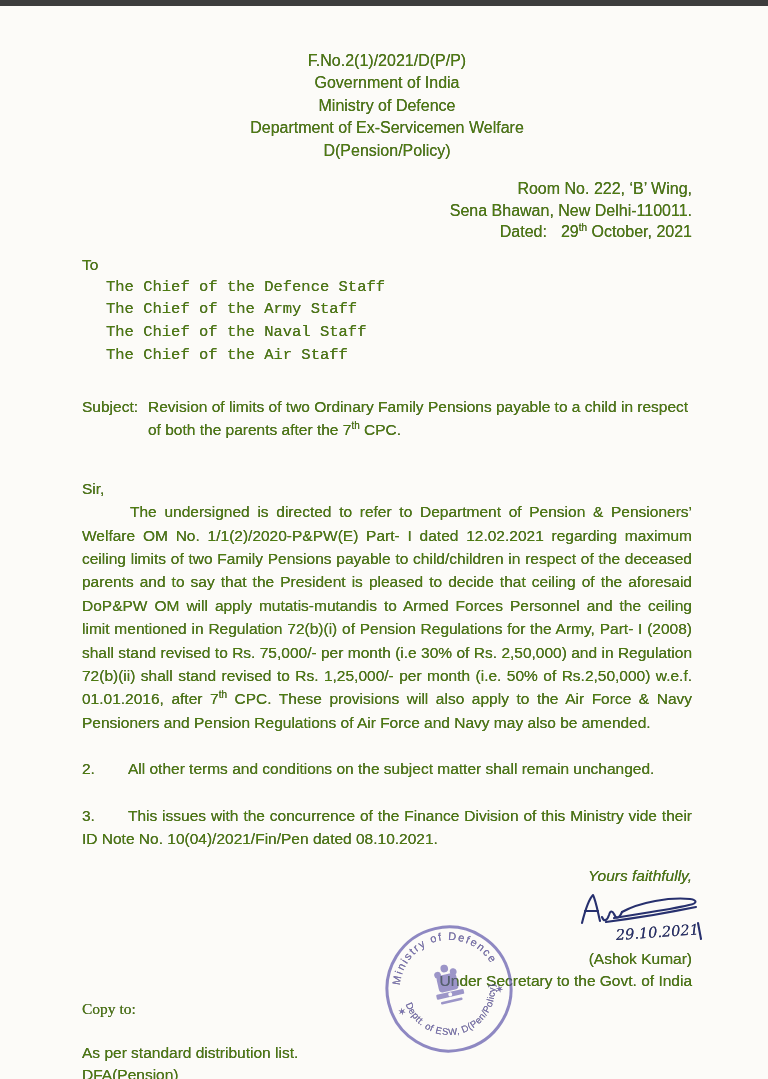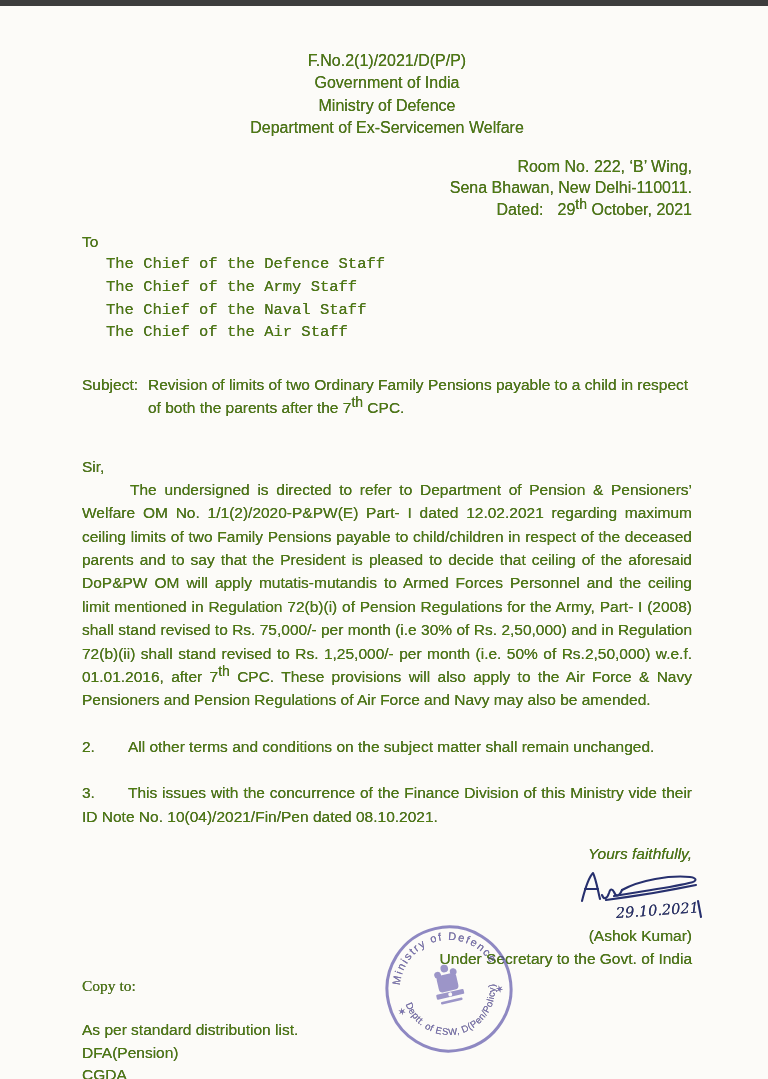--- a/index.html
+++ b/index.html
@@ -11,21 +11,21 @@
     font-family:"Liberation Sans", sans-serif;
     color:#4d7c0f;
     overflow:hidden;
     text-shadow:0 0 .45px rgba(42,42,42,.85);
   }
   .topbar{position:absolute;top:0;left:0;right:0;height:6px;background:#3d3d3d;}
   .content{padding:50px 76px 0 82px;font-size:15.5px;line-height:23px;}
   .letter-head{text-align:center;line-height:22.4px;font-size:16px;}
   .addr{ text-align:right;margin-top:16px;line-height:21.6px;font-size:16px;}
   .date-line .gap{display:inline-block;width:14px;}
-  .sup{vertical-align:super;font-size:14px;line-height:0;}
+  .sup{vertical-align:super;font-size:10px;line-height:0;}
   .to-label{margin-top:10px;}
   .recipients{margin-left:24px;line-height:22.6px;font-family:Liberation Mono, monospace;}
   .subject{display:flex;margin-top:29px;}
   .subject-label{flex:0 0 66px;}
   .subject-text{flex:1;line-height:23px;}
   .salutation{margin-top:36px;}
   .para{text-align:justify;line-height:23.4px;margin:0;}
   .para1{text-indent:48px;}
   .para2,.para3{margin-top:23px;}
   .tab{display:inline-block;width:33px;}
@@ -43,20 +43,21 @@
 <div class="page">
   <div class="topbar"></div>
 
   <div class="content">
 
     <div class="letter-head">
       <div>F.No.2(1)/2021/D(P/P)</div>
       <div>Government of India</div>
       <div>Ministry of Defence</div>
       <div>Department of Ex-Servicemen Welfare</div>
+      <div>D(Pension/Policy)</div>
     </div>
 
     <div class="addr">
       <div>Room No. 222, ‘B’ Wing,</div>
       <div>Sena Bhawan, New Delhi-110011.</div>
       <div class="date-line"><span>Dated:</span><span class="gap"></span><span>29</span><span class="sup">th</span><span> October, 2021</span></div>
     </div>
 
     <div class="to-label">To</div>
     <div class="recipients">

